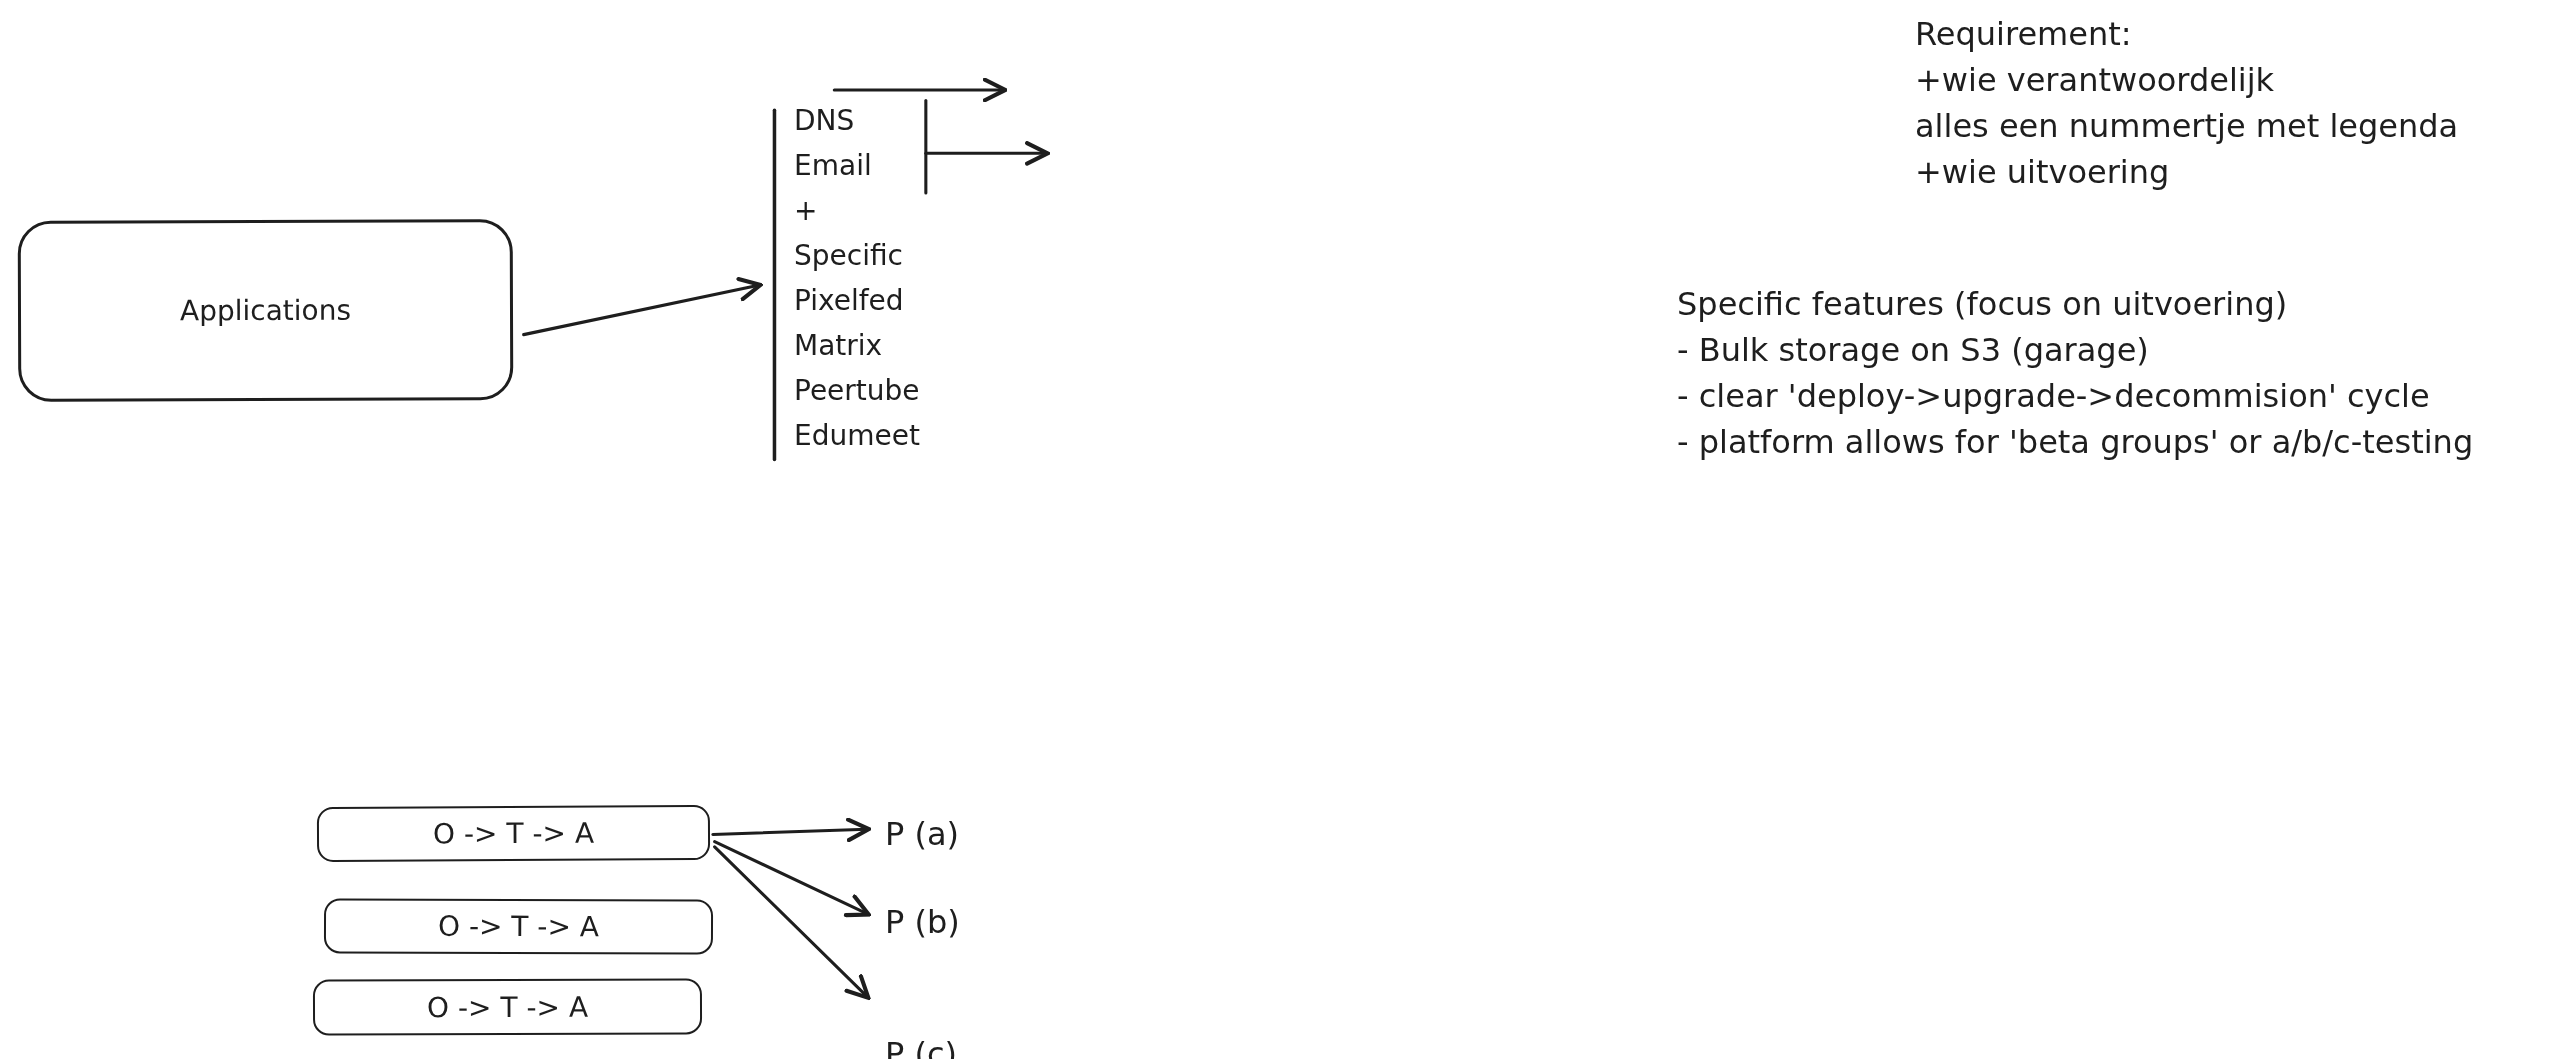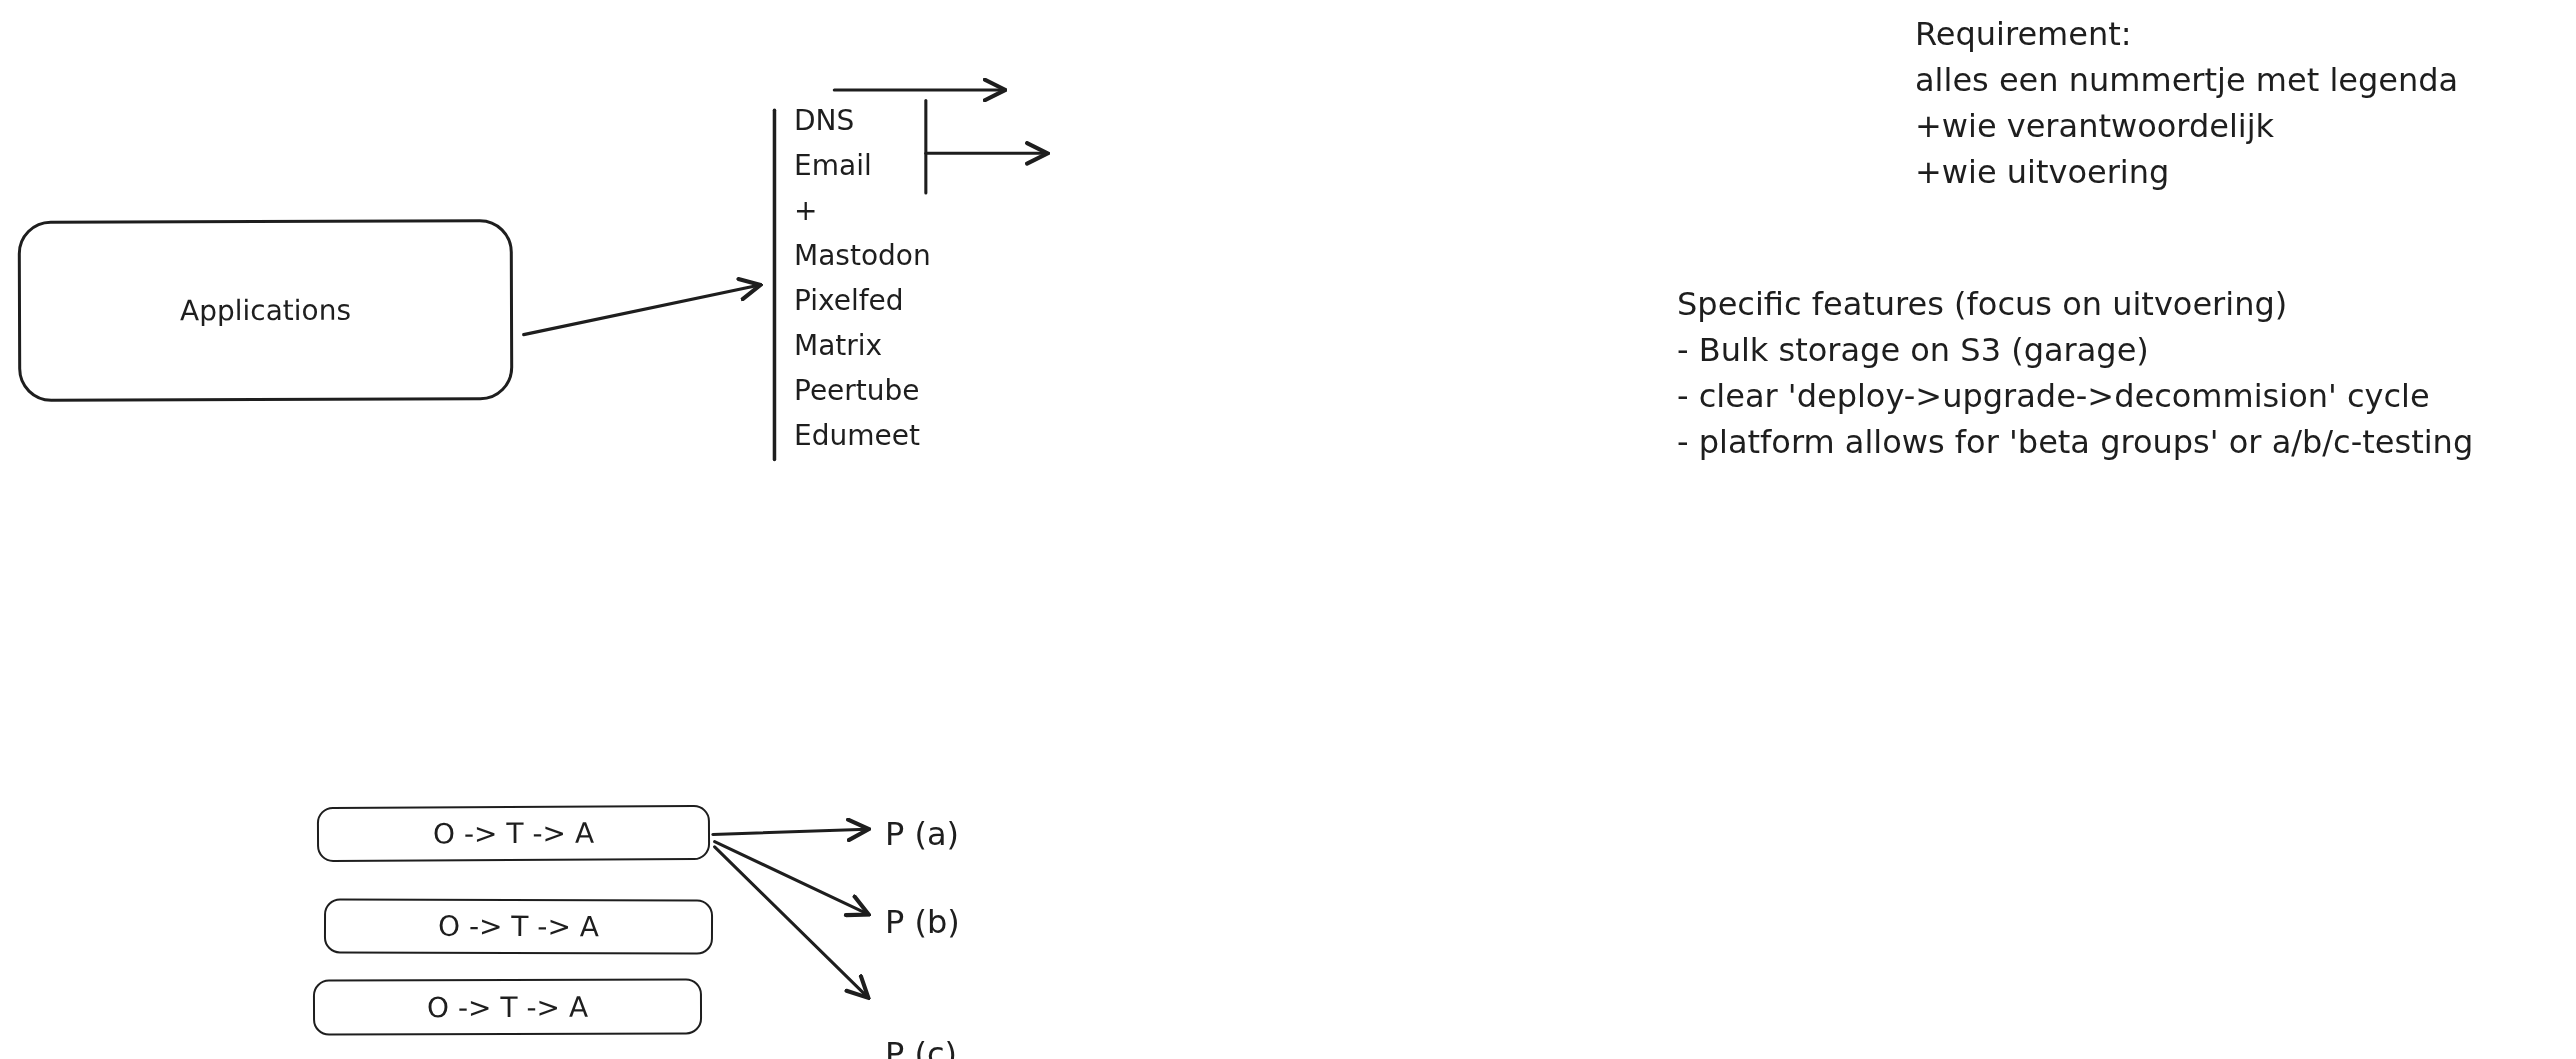--- a/index.html
+++ b/index.html
@@ -114,33 +114,33 @@
   </svg>
 
   <div class="box applications-box">
     <span class="label">Applications</span>
   </div>
 
   <div class="services-list">
     <div class="svc">DNS</div>
     <div class="svc">Email</div>
     <div class="svc">+</div>
-    <div class="svc">Mastodon</div>
+    <div class="svc">Specific</div>
     <div class="svc">Pixelfed</div>
     <div class="svc">Matrix</div>
     <div class="svc">Peertube</div>
     <div class="svc">Edumeet</div>
   </div>
 
 
 
   <div class="requirement-block">
     <div class="tline">Requirement:</div>
+    <div class="tline">+wie verantwoordelijk</div>
     <div class="tline">alles een nummertje met legenda</div>
-    <div class="tline">+wie verantwoordelijk</div>
     <div class="tline">+wie uitvoering</div>
   </div>
 
   <div class="features-block">
     <div class="tline">Specific features (focus on uitvoering)</div>
     <div class="tline">- Bulk storage on S3 (garage)</div>
     <div class="tline">- clear 'deploy-&gt;upgrade-&gt;decommision' cycle</div>
     <div class="tline">- platform allows for 'beta groups' or a/b/c-testing</div>
   </div>
 

